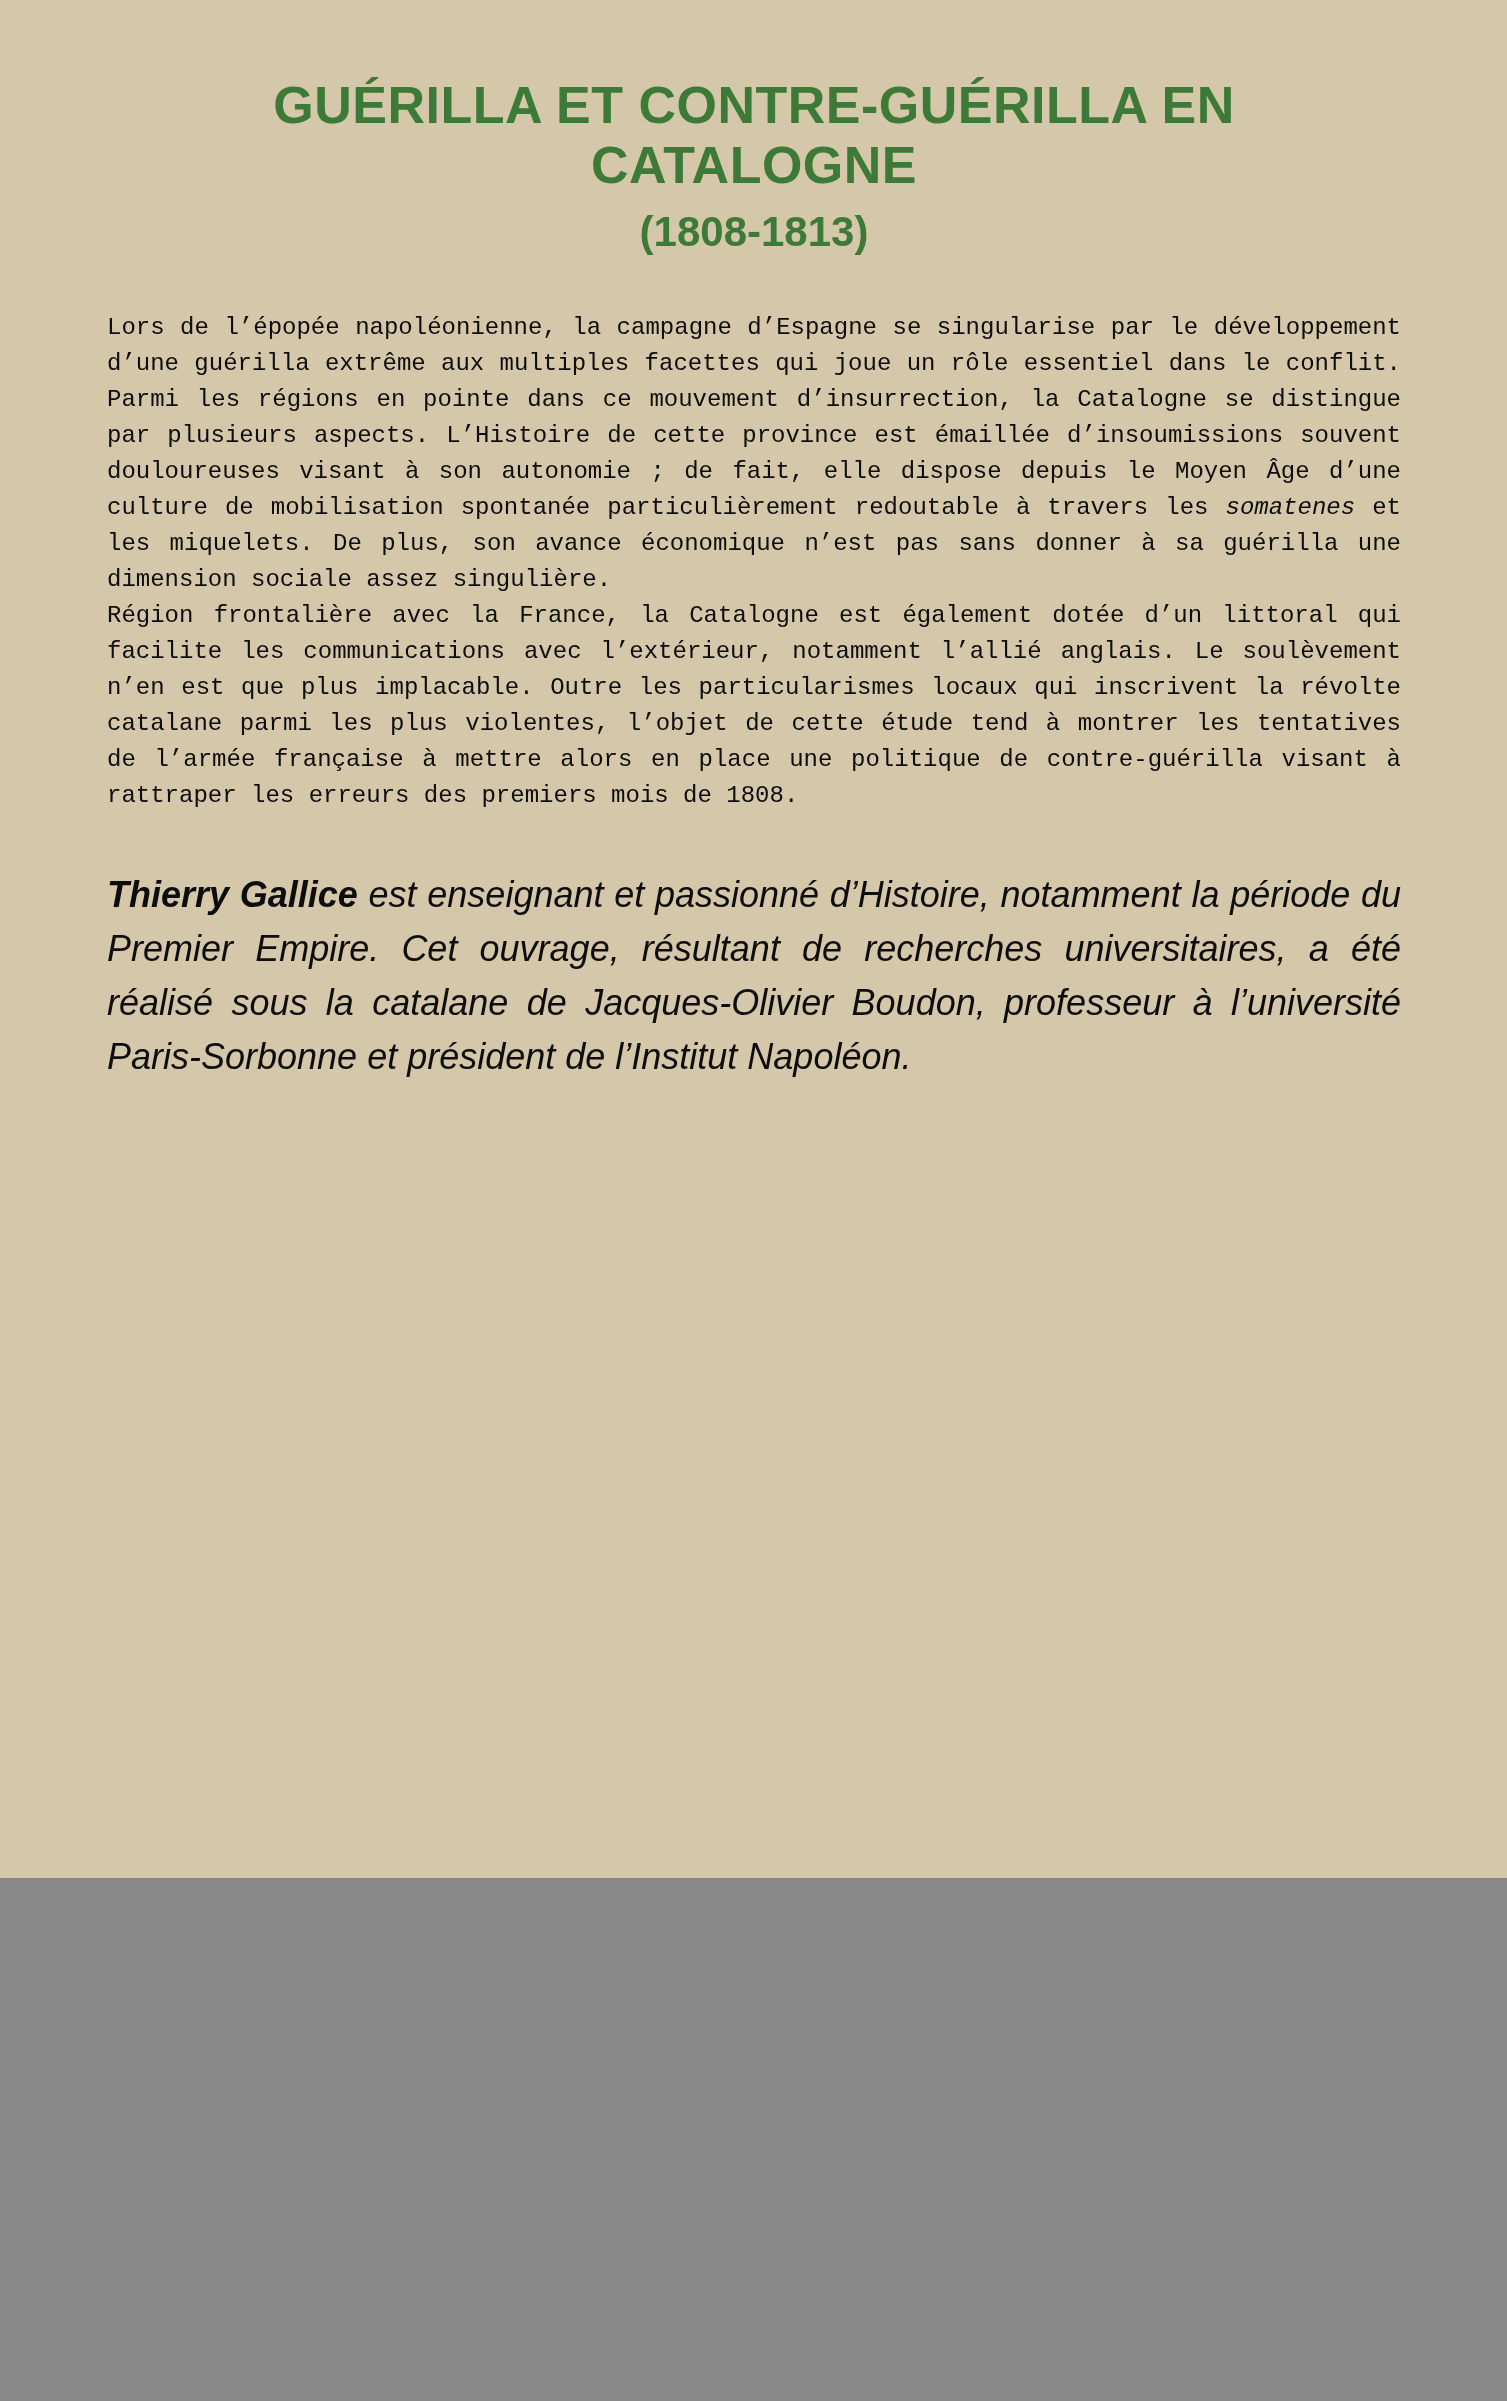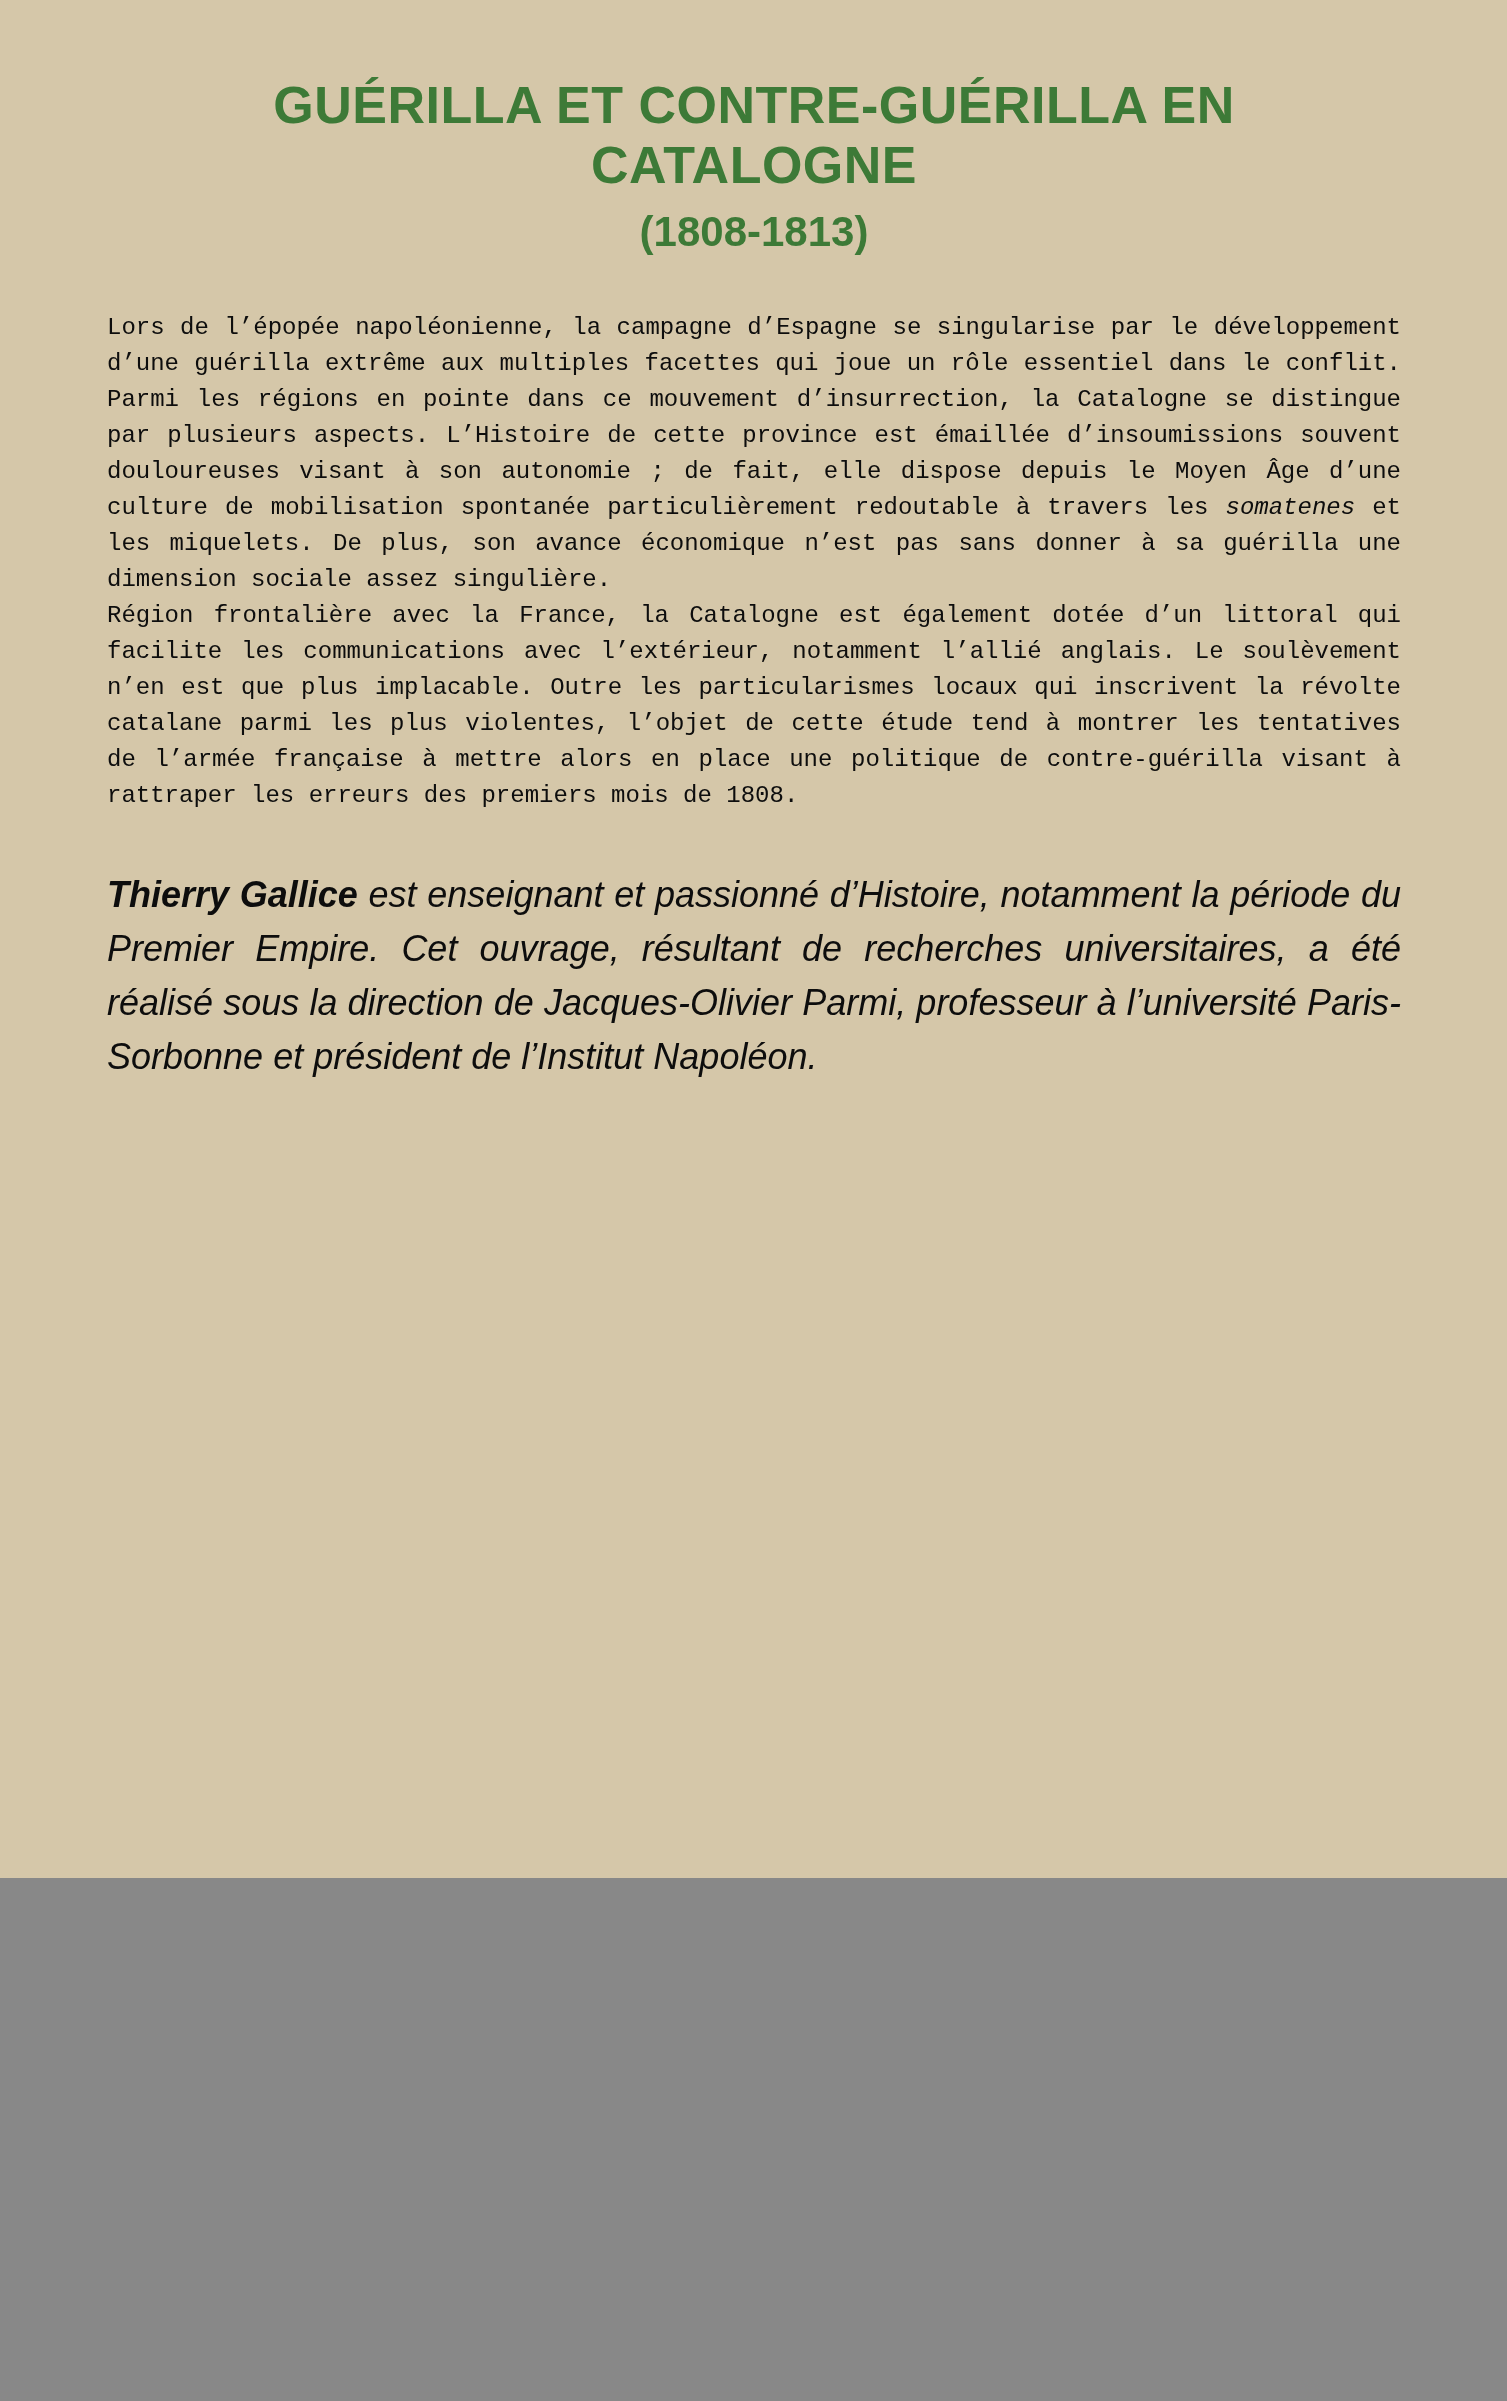--- a/index.html
+++ b/index.html
@@ -130,21 +130,21 @@
 
   <div class="content">
     <h1 class="title">GUÉRILLA ET CONTRE-GUÉRILLA EN CATALOGNE</h1>
     <h2 class="subtitle">(1808-1813)</h2>
 
     <div class="synopsis">
       <p><span>Lors de l’épopée napoléonienne, la campagne d’Espagne se singularise par le développement d’une guérilla extrême aux multiples facettes qui joue un rôle essentiel dans le conflit. Parmi les régions en pointe dans ce mouvement d’insurrection, la Catalogne se distingue par plusieurs aspects. L’Histoire de cette province est émaillée d’insoumissions souvent douloureuses visant à son autonomie ; de fait, elle dispose depuis le Moyen Âge d’une culture de mobilisation spontanée particulièrement redoutable à travers les </span><em>somatenes</em><span> et les miquelets. De plus, son avance économique n’est pas sans donner à sa guérilla une dimension sociale assez singulière.</span></p>
       <p>Région frontalière avec la France, la Catalogne est également dotée d’un littoral qui facilite les communications avec l’extérieur, notamment l’allié anglais. Le soulèvement n’en est que plus implacable. Outre les particularismes locaux qui inscrivent la révolte catalane parmi les plus violentes, l’objet de cette étude tend à montrer les tentatives de l’armée française à mettre alors en place une politique de contre-guérilla visant à rattraper les erreurs des premiers mois de 1808.</p>
     </div>
 
-    <p class="author-bio"><span class="author-name">Thierry Gallice</span><span> est enseignant et passionné d’Histoire, notamment la période du Premier Empire. Cet ouvrage, résultant de recherches universitaires, a été réalisé sous la direction de Jacques-Olivier Parmi, professeur à l’université Paris-Sorbonne et président de l’Institut Napoléon.</span></p>
+    <p class="author-bio"><span class="author-name">Thierry Gallice</span><span> est enseignant et passionné d’Histoire, notamment la période du Premier Empire. Cet ouvrage, résultant de recherches universitaires, a été réalisé sous la catalane de Jacques-Olivier Boudon, professeur à l’université Paris-Sorbonne et président de l’Institut Napoléon.</span></p>
   </div>
 
 
   <div class="price">30 €</div>
 
   <div class="isbn">ISBN : 978-2-296-96268-2</div>
 
   <div class="barcode-box">
     <div class="bars">
         <span class="black" style="width: 3px;"></span>

